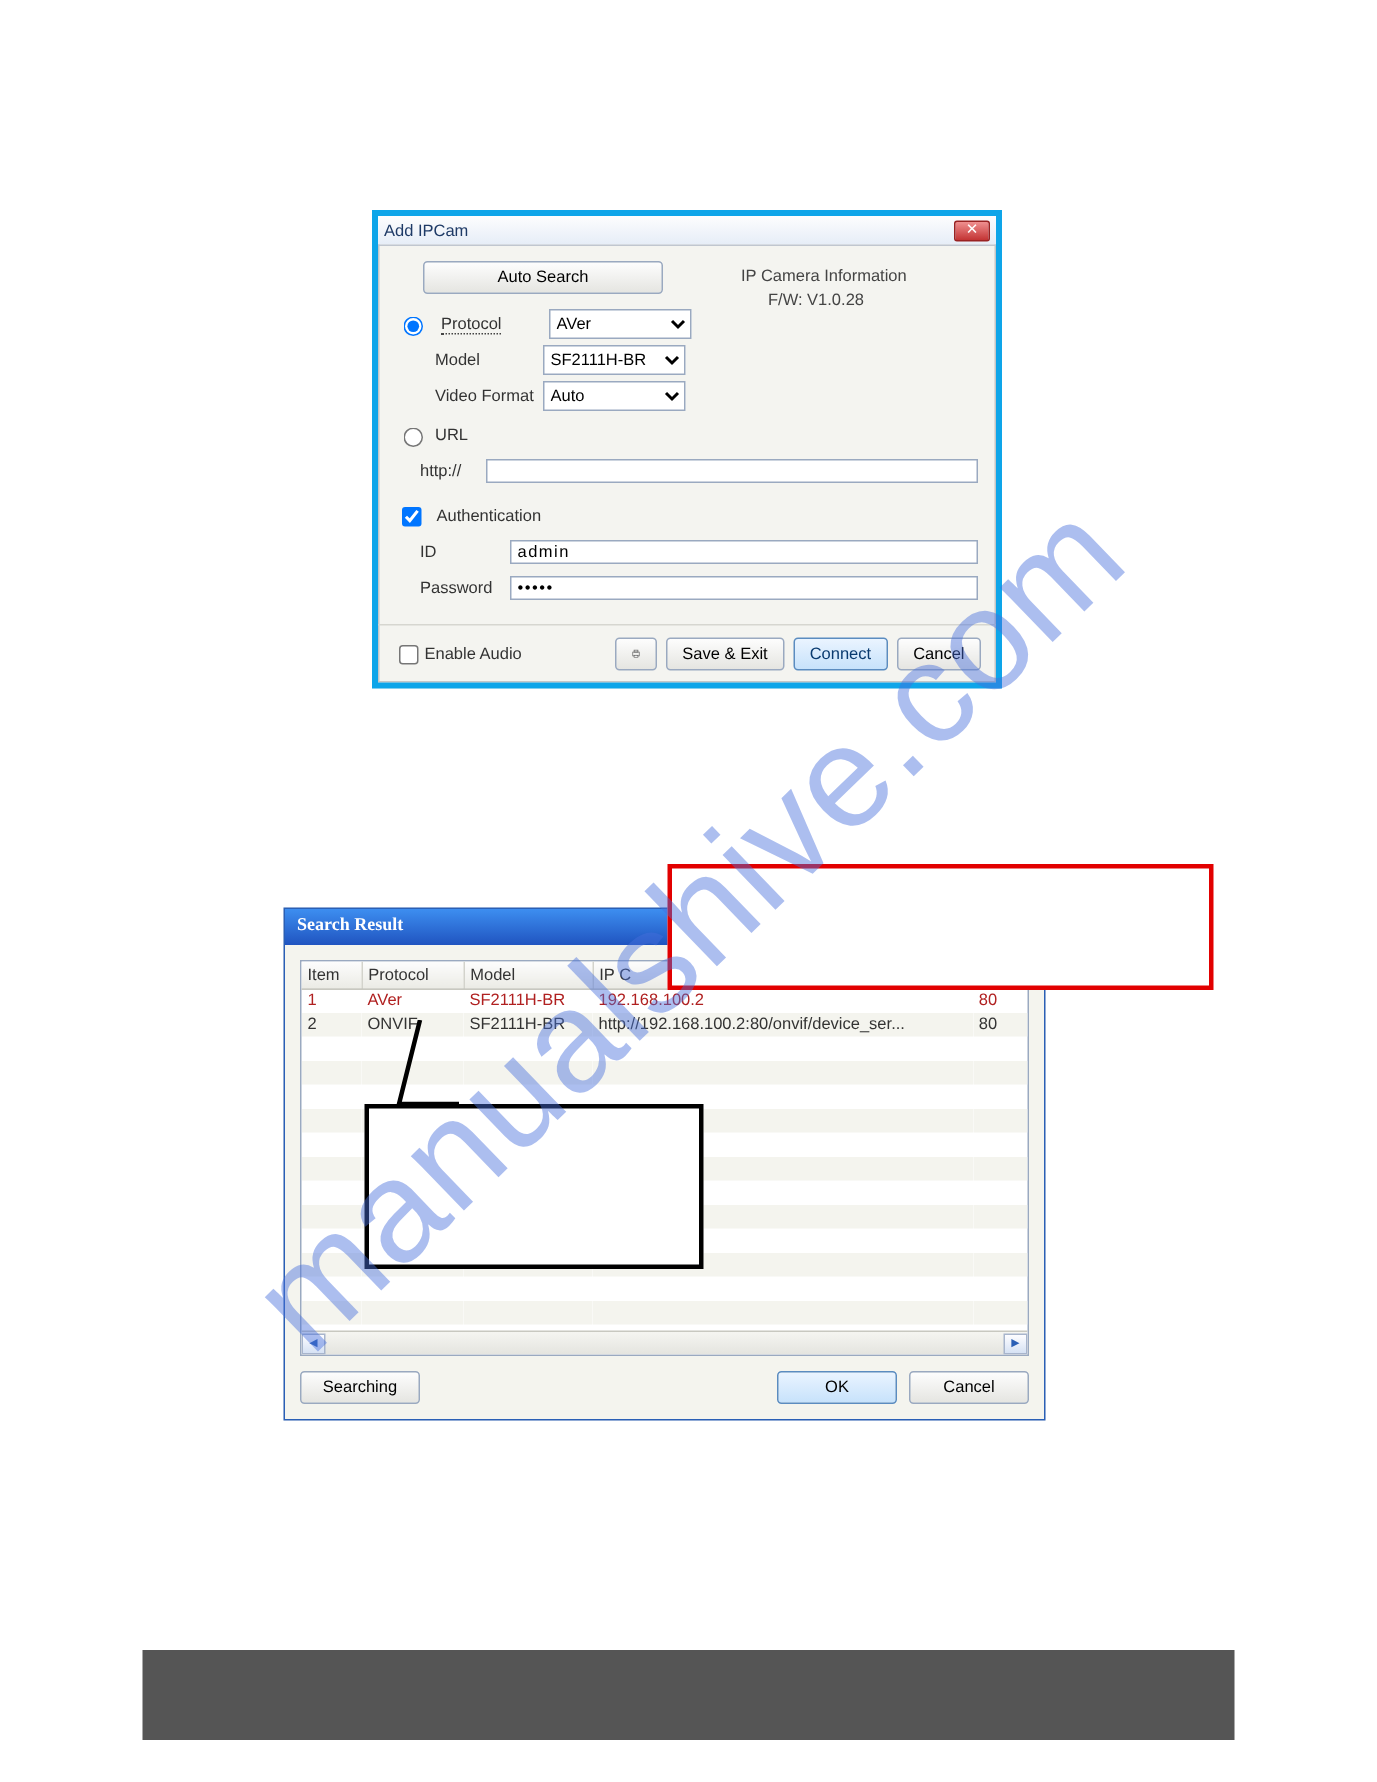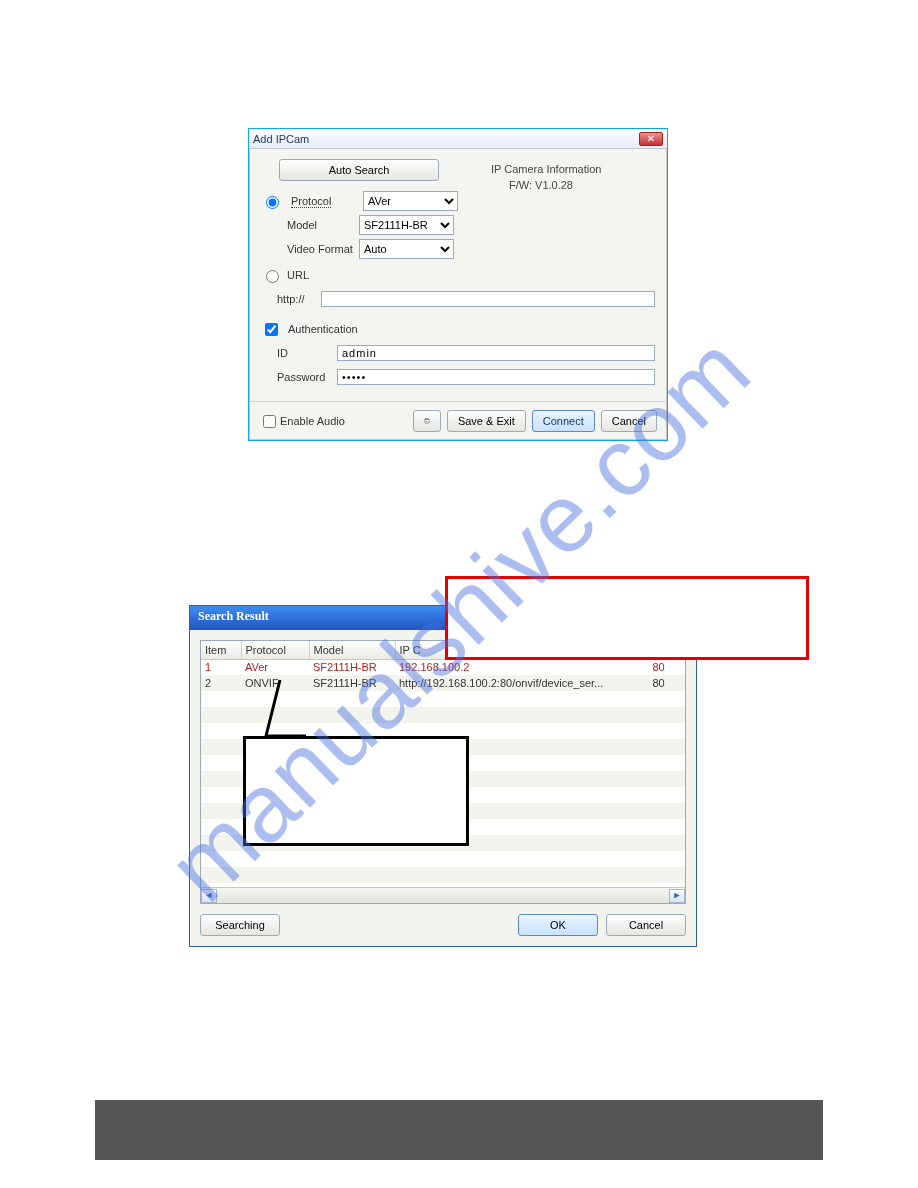--- a/index.html
+++ b/index.html
@@ -17,23 +17,23 @@
   .page {
     position: relative;
     width: 918px;
     height: 1188px;
   }
 
   
   .dlg1 {
     position: absolute;
     left: 248px;
-    top: 128px;
+    top: 140px;
     width: 420px;
-    border: 1px solid #0ea5e9;
+    border: 4px solid #0ea5e9;
     background: #f4f4f0;
     box-shadow: 0 0 0 1px #c6c6c6 inset;
   }
   .dlg1-title {
     height: 20px;
     background: linear-gradient(#fdfdfe, #e6edf7);
     border-bottom: 1px solid #c0c6cf;
     padding: 2px 4px;
     font-size: 11px;
     color: #1e3a66;

